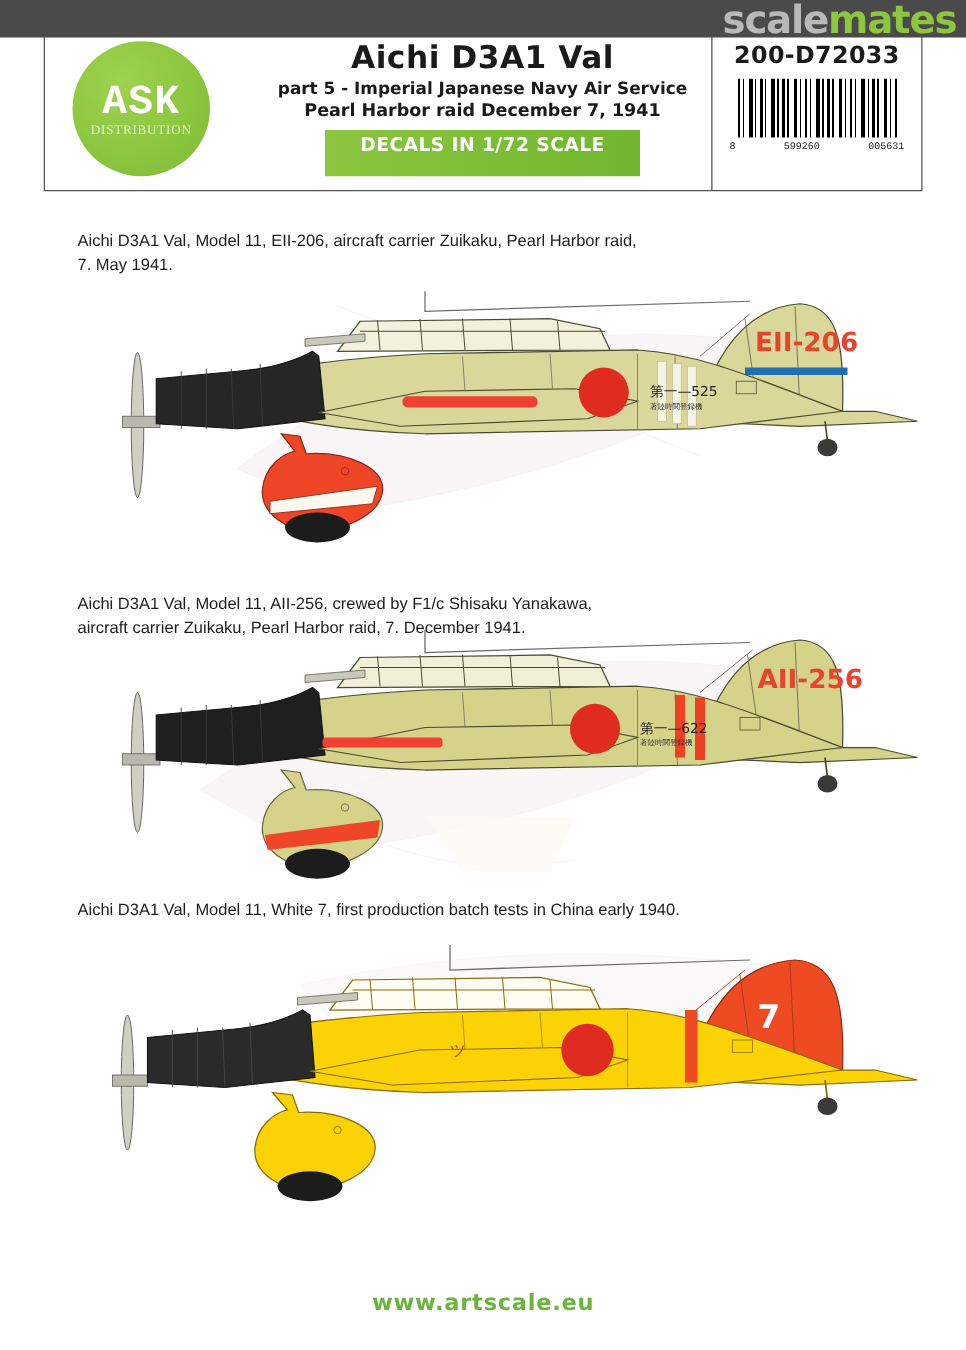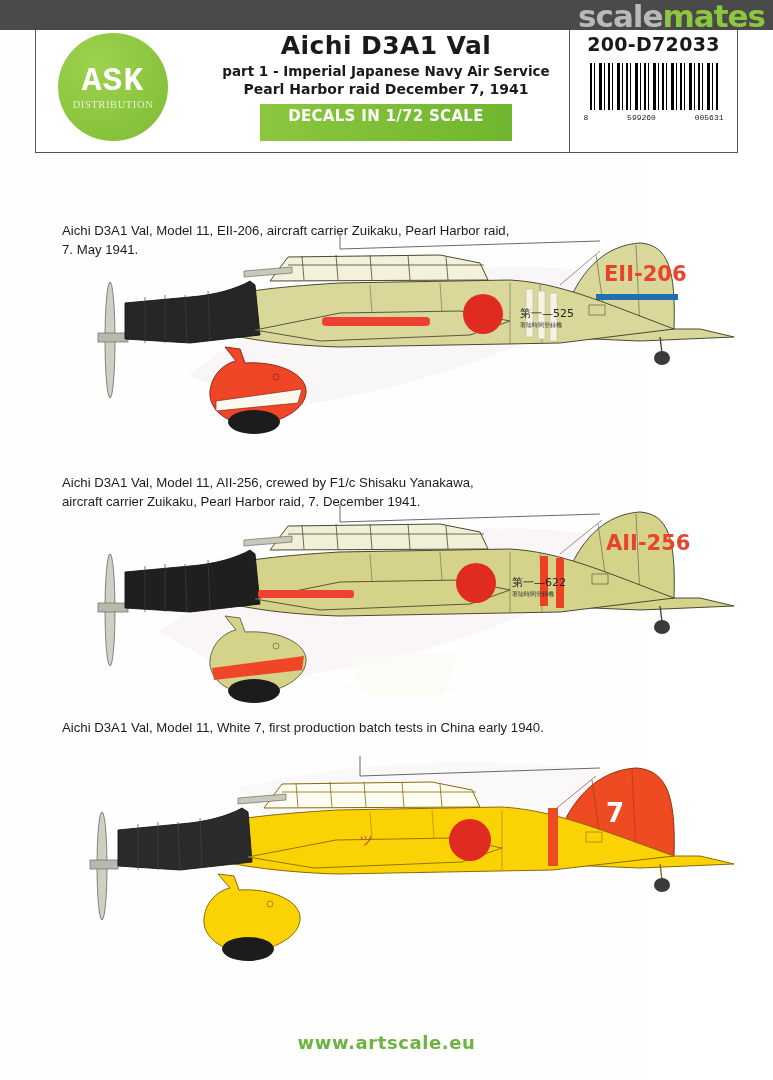--- a/index.html
+++ b/index.html
@@ -41,21 +41,21 @@
   .code-num{margin-top:14px;font-size:19px;font-weight:bold;letter-spacing:.3px;
             font-family:"DejaVu Sans",sans-serif;}
   .barcode{margin-top:8px;width:128px;height:47px;
            background:repeating-linear-gradient(90deg,#000 0 2px,#fff 2px 4px,#000 4px 5px,#fff 5px 9px,#000 9px 12px,#fff 12px 14px,#000 14px 15px,#fff 15px 18px);}
   .bc-digits{margin-top:3px;width:140px;display:flex;justify-content:space-between;
              font-size:8px;color:#222;font-family:"Liberation Mono",monospace;}
 
   
   .caption{position:absolute;font-size:13.2px;line-height:1.45;color:#1d1d1d;
            font-family:"Liberation Sans",sans-serif;}
-  #cap1{left:62px;top:183px;width:640px;margin-top:38px;}
+  #cap1{left:62px;top:183px;width:640px;}
   #cap2{left:62px;top:453px;width:640px;margin-top:20px;}
   #cap3{left:62px;top:718px;width:650px;}
 
   
   .stage{position:absolute;}
   #stage1{left:40px;top:225px;width:700px;height:220px;}
   #stage2{left:40px;top:492px;width:700px;height:220px;}
   #stage3{left:40px;top:748px;width:700px;height:220px;}
   .stage svg{display:block;}
 
@@ -76,21 +76,21 @@
 
   <div class="header-box">
 
     <div class="logo">
       <div class="logo-main">ASK</div>
       <div class="logo-sub">DISTRIBUTION</div>
     </div>
 
     <div class="title-block">
       <div class="t-main">Aichi  D3A1 Val</div>
-      <div class="t-sub">part 1 - Imperial Japanese Navy Air Service</div>
+      <div class="t-sub">part 5 - Imperial Japanese Navy Air Service</div>
       <div class="t-sub2">Pearl Harbor raid December 7, 1941</div>
       <div class="banner">DECALS IN 1/72 SCALE</div>
     </div>
 
     <div class="code-box">
       <div class="code-num">200-D72033</div>
       <div class="barcode"></div>
       <div class="bc-digits">
         <span>8</span>
         <span>599260</span>

